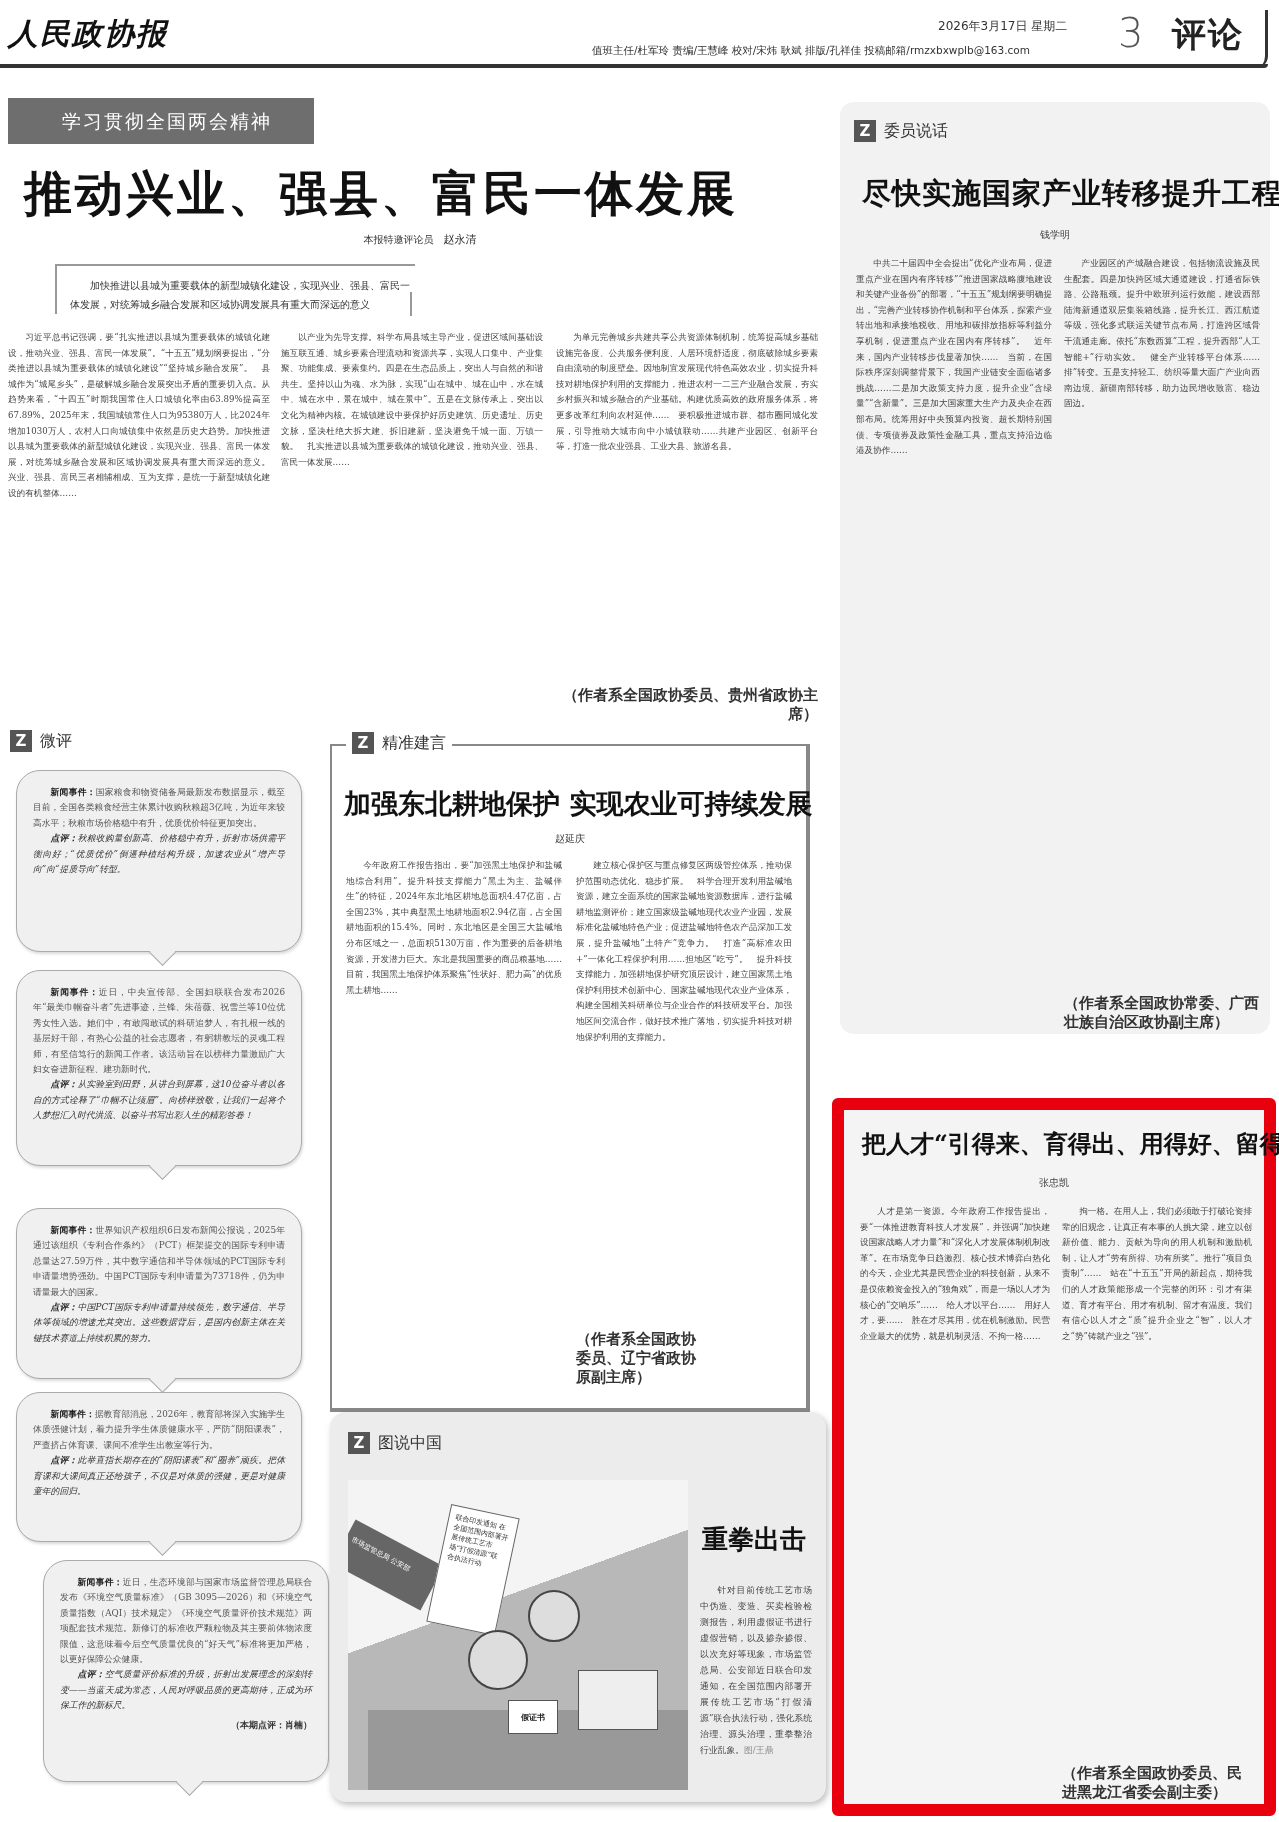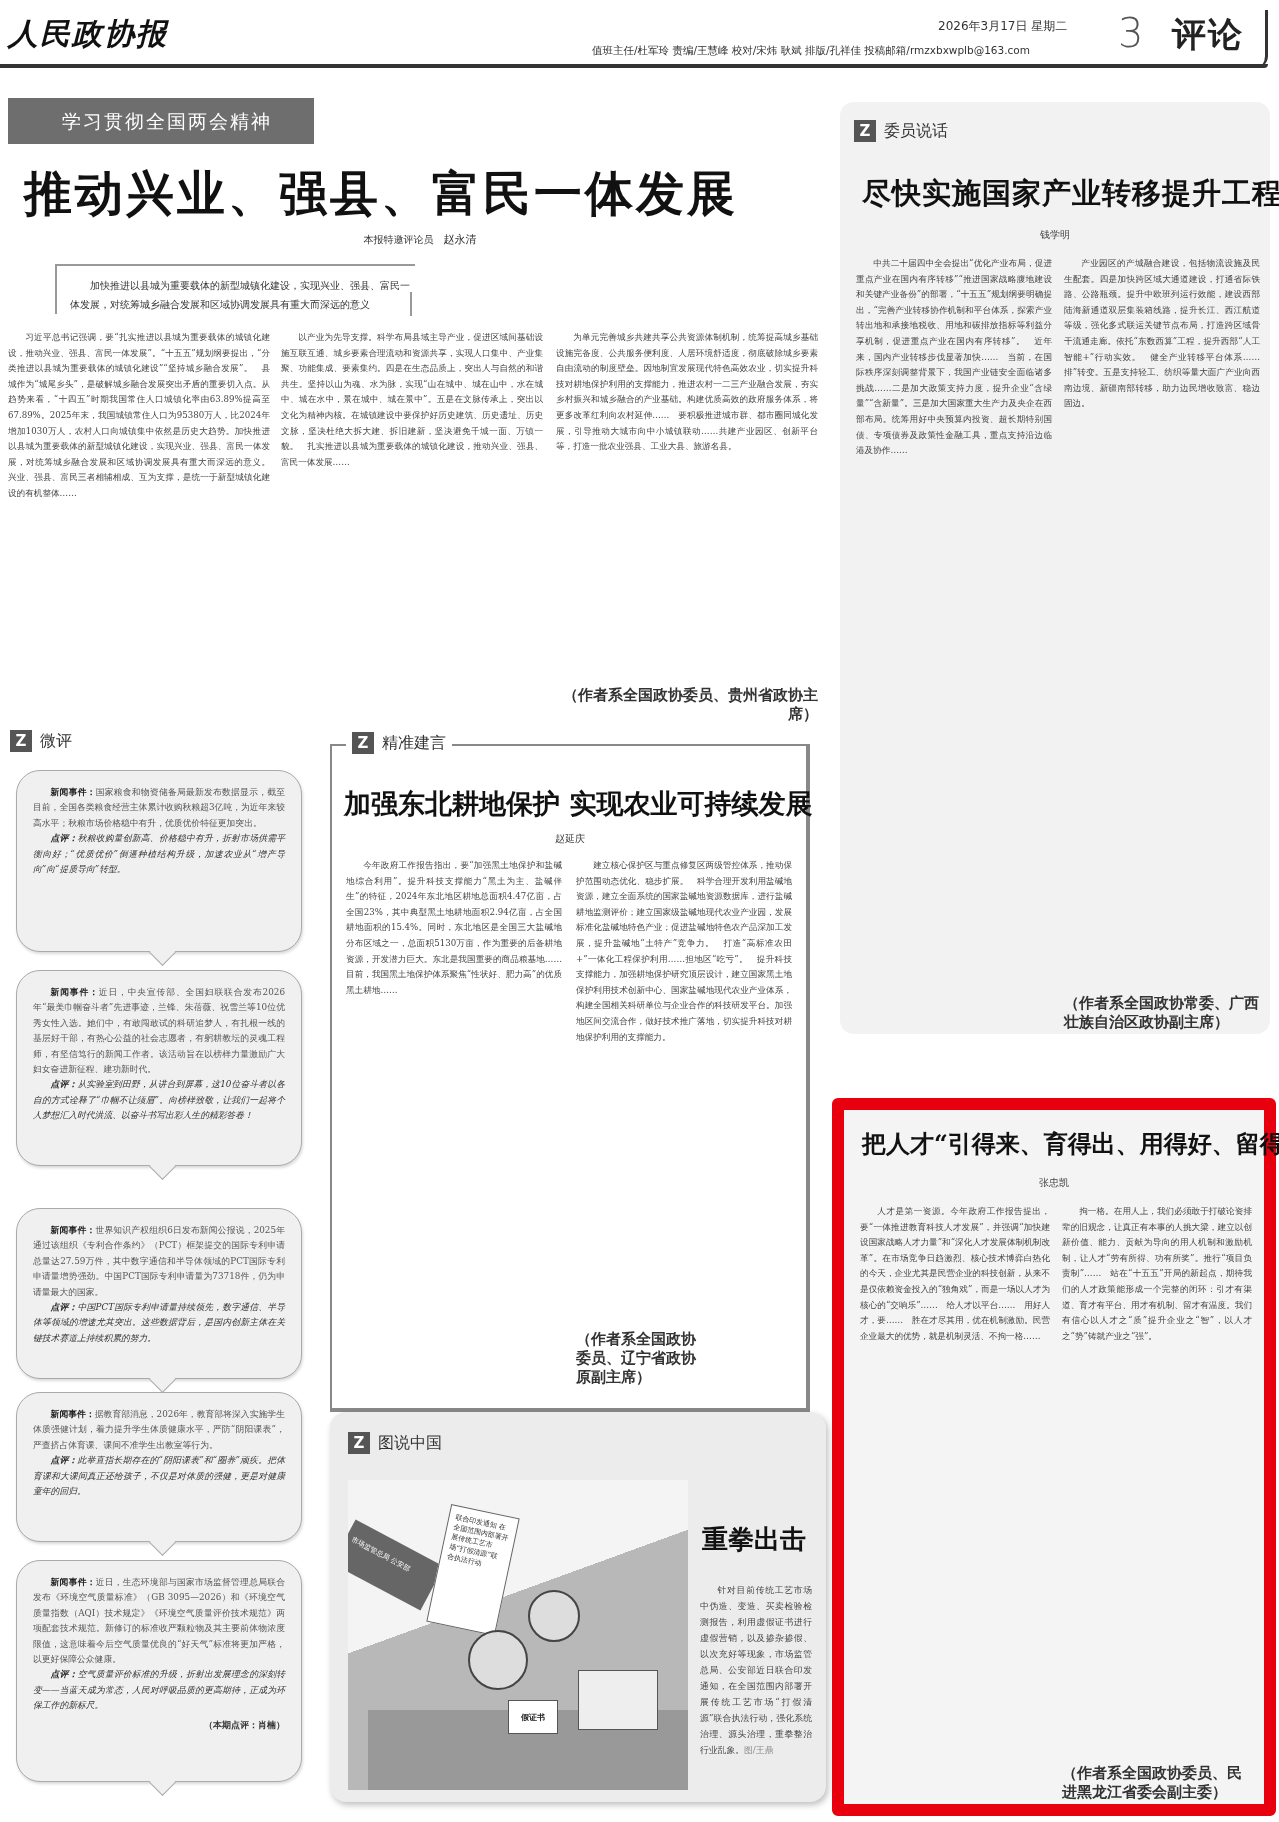--- a/index.html
+++ b/index.html
@@ -123,21 +123,21 @@
     <p class="comment"><span class="label">点评：</span><span>从实验室到田野，从讲台到屏幕，这10位奋斗者以各自的方式诠释了“巾帼不让须眉”。向榜样致敬，让我们一起将个人梦想汇入时代洪流、以奋斗书写出彩人生的精彩答卷！</span></p>
   </div>
   <div class="bubble" style="top:438px; height:171px;">
     <p><span class="label">新闻事件：</span><span>世界知识产权组织6日发布新闻公报说，2025年通过该组织《专利合作条约》（PCT）框架提交的国际专利申请总量达27.59万件，其中数字通信和半导体领域的PCT国际专利申请量增势强劲。中国PCT国际专利申请量为73718件，仍为申请量最大的国家。</span></p>
     <p class="comment"><span class="label">点评：</span><span>中国PCT国际专利申请量持续领先，数字通信、半导体等领域的增速尤其突出。这些数据背后，是国内创新主体在关键技术赛道上持续积累的努力。</span></p>
   </div>
   <div class="bubble" style="top:622px; height:150px;">
     <p><span class="label">新闻事件：</span><span>据教育部消息，2026年，教育部将深入实施学生体质强健计划，着力提升学生体质健康水平，严防“阴阳课表”，严查挤占体育课、课间不准学生出教室等行为。</span></p>
     <p class="comment"><span class="label">点评：</span><span>此举直指长期存在的“阴阳课表”和“圈养”顽疾。把体育课和大课间真正还给孩子，不仅是对体质的强健，更是对健康童年的回归。</span></p>
   </div>
-  <div class="bubble" style="top:790px; height:222px;">
+  <div class="bubble" style="top:790px; height:222px;margin-left:27px;">
     <p><span class="label">新闻事件：</span><span>近日，生态环境部与国家市场监督管理总局联合发布《环境空气质量标准》（GB 3095—2026）和《环境空气质量指数（AQI）技术规定》《环境空气质量评价技术规范》两项配套技术规范。新修订的标准收严颗粒物及其主要前体物浓度限值，这意味着今后空气质量优良的“好天气”标准将更加严格，以更好保障公众健康。</span></p>
     <p class="comment"><span class="label">点评：</span><span>空气质量评价标准的升级，折射出发展理念的深刻转变——当蓝天成为常态，人民对呼吸品质的更高期待，正成为环保工作的新标尺。</span></p>
     <div class="credit">（本期点评：肖楠）</div>
   </div>
 </section>
 
 <section class="jingzhun">
   <div class="tag" style="left:14px; top:-14px; background:#fff; padding-left:6px;">
     <span class="z">Z</span>
     <span>精准建言</span>

